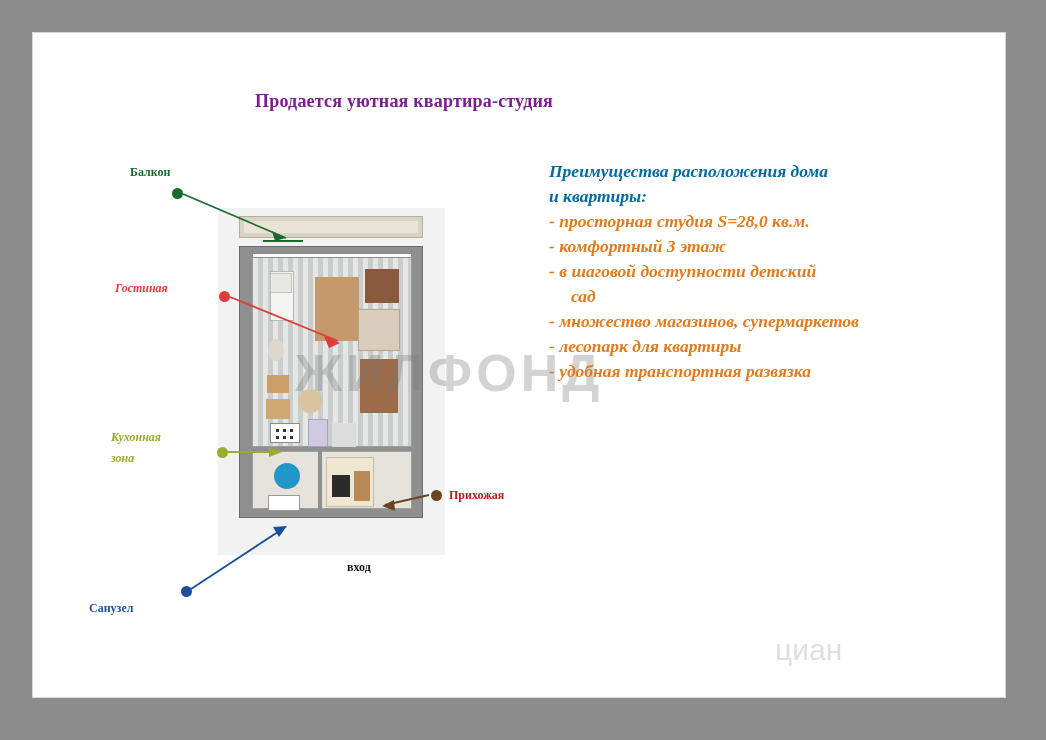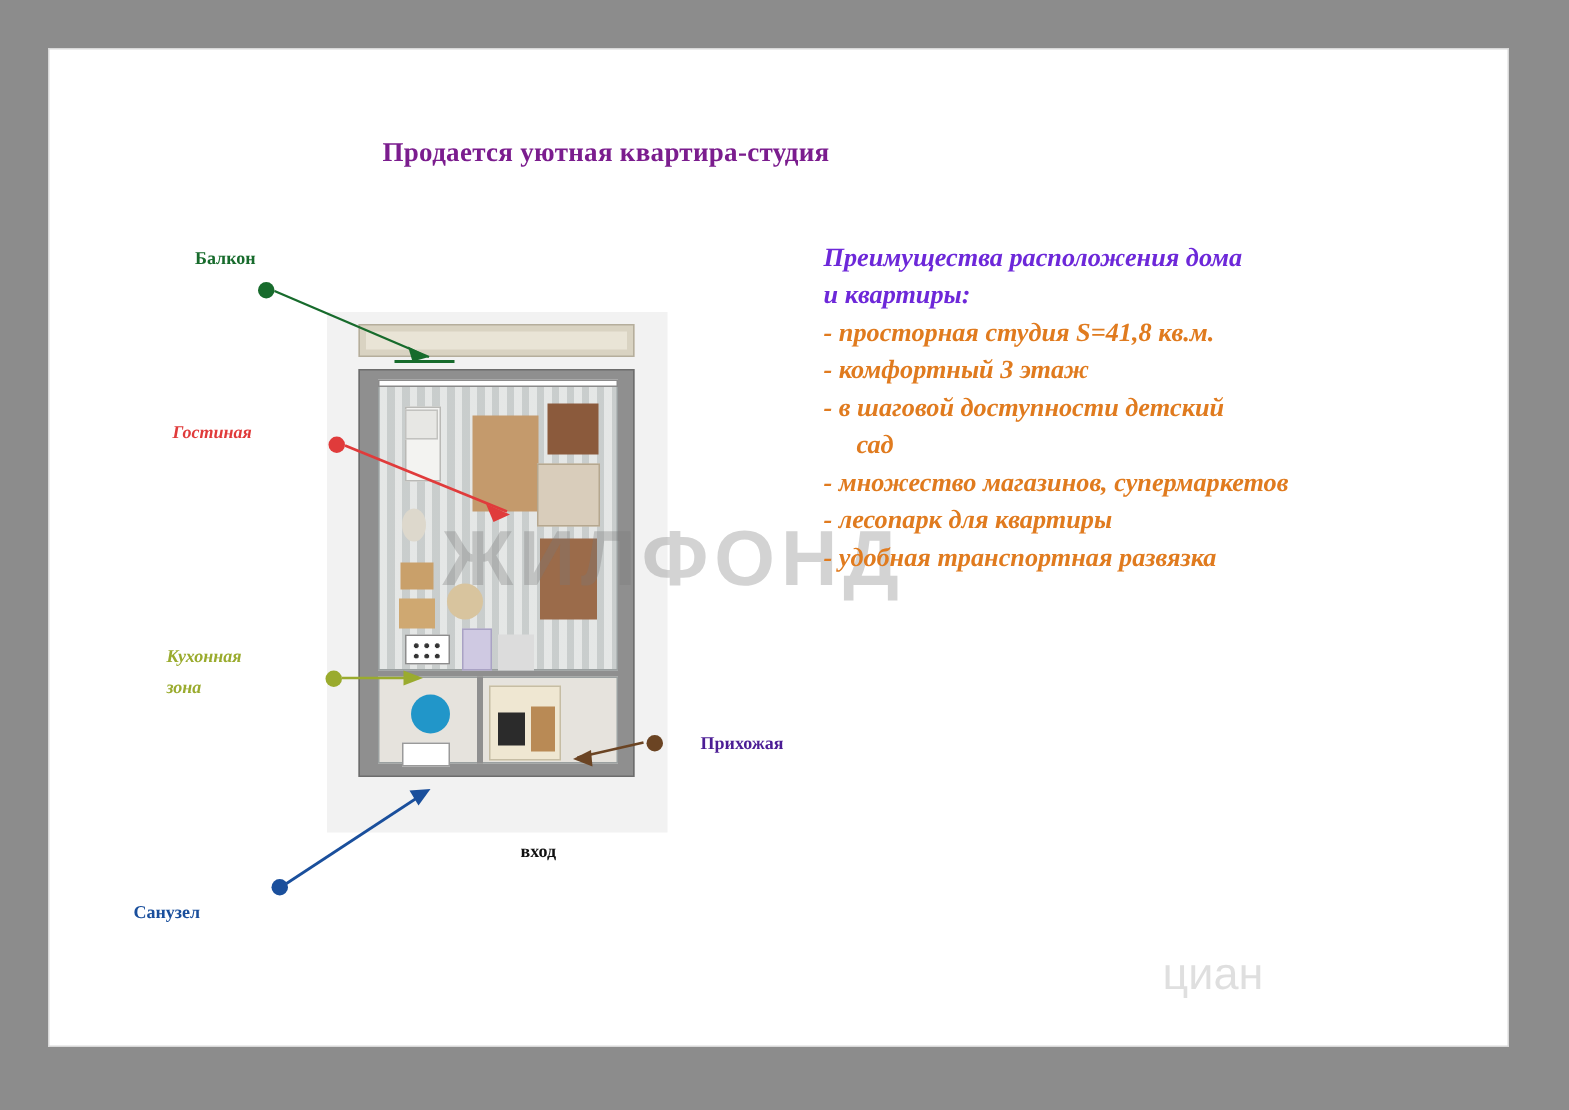--- a/index.html
+++ b/index.html
@@ -181,38 +181,38 @@
     left: 516px;
     top: 126px;
     width: 480px;
     font-family: "Liberation Serif", serif;
     font-style: italic;
     font-weight: bold;
     font-size: 17.5px;
     color: #e07b1f;
     line-height: 25px;
   }
-  #adv .adv-head { color: #6d28d9; }
+  #adv .adv-head { color: #0369a1; }
   #adv .adv-line { white-space: nowrap; }
   #adv .adv-indent { padding-left: 22px; }
 
   
   .label {
     position: absolute;
     font-family: "Liberation Serif", serif;
     font-weight: bold;
     font-size: 12px;
     white-space: pre-line;
     line-height: 21px;
   }
   #lbl-balkon { left: 97px; top: 129px; color: #176b2c; font-style: normal; }
   #lbl-gostinaya { left: 82px; top: 245px; color: #e03b3b; font-style: italic; }
   #lbl-kuhnya { left: 78px; top: 394px; color: #9aab2e; font-style: italic; text-align: left; width: 112px; }
   #lbl-sanuzel { left: 56px; top: 565px; color: #1a4f9c; font-style: normal; }
-  #lbl-prihozhaya { left: 434px; top: 452px; color: #4c1d95; font-style: normal; }
+  #lbl-prihozhaya { left: 416px; top: 452px; color: #b91c1c; font-style: normal; }
   #lbl-vhod { left: 314px; top: 524px; color: #111111; font-style: normal; }
 
   
   .dot { position: absolute; width: 11px; height: 11px; border-radius: 50%; }
   #dot-balkon { left: 139px; top: 155px; background: #176b2c; }
   #dot-gostinaya { left: 186px; top: 258px; background: #e03b3b; }
   #dot-kuhnya { left: 184px; top: 414px; background: #9aab2e; }
   #dot-sanuzel { left: 148px; top: 553px; background: #1a4f9c; }
   #dot-prihozhaya { left: 398px; top: 457px; background: #6b4423; }
 
@@ -264,21 +264,21 @@
         <div id="hall-brown"></div>
       </div>
     </div>
 
     <div id="wm-main">ЖИЛФОНД</div>
     <div id="wm-second">циан</div>
 
     <div id="adv">
       <div class="adv-line adv-head">Преимущества расположения дома</div>
       <div class="adv-line adv-head">и квартиры:</div>
-      <div class="adv-line">- просторная студия S=41,8 кв.м.</div>
+      <div class="adv-line">- просторная студия S=28,0 кв.м.</div>
       <div class="adv-line">- комфортный 3 этаж</div>
       <div class="adv-line">- в шаговой доступности детский</div>
       <div class="adv-line adv-indent">сад</div>
       <div class="adv-line">- множество магазинов, супермаркетов</div>
       <div class="adv-line">- лесопарк для квартиры</div>
       <div class="adv-line">- удобная транспортная развязка</div>
     </div>
 
     <svg id="leaders" viewBox="0 0 1046 740">
 

